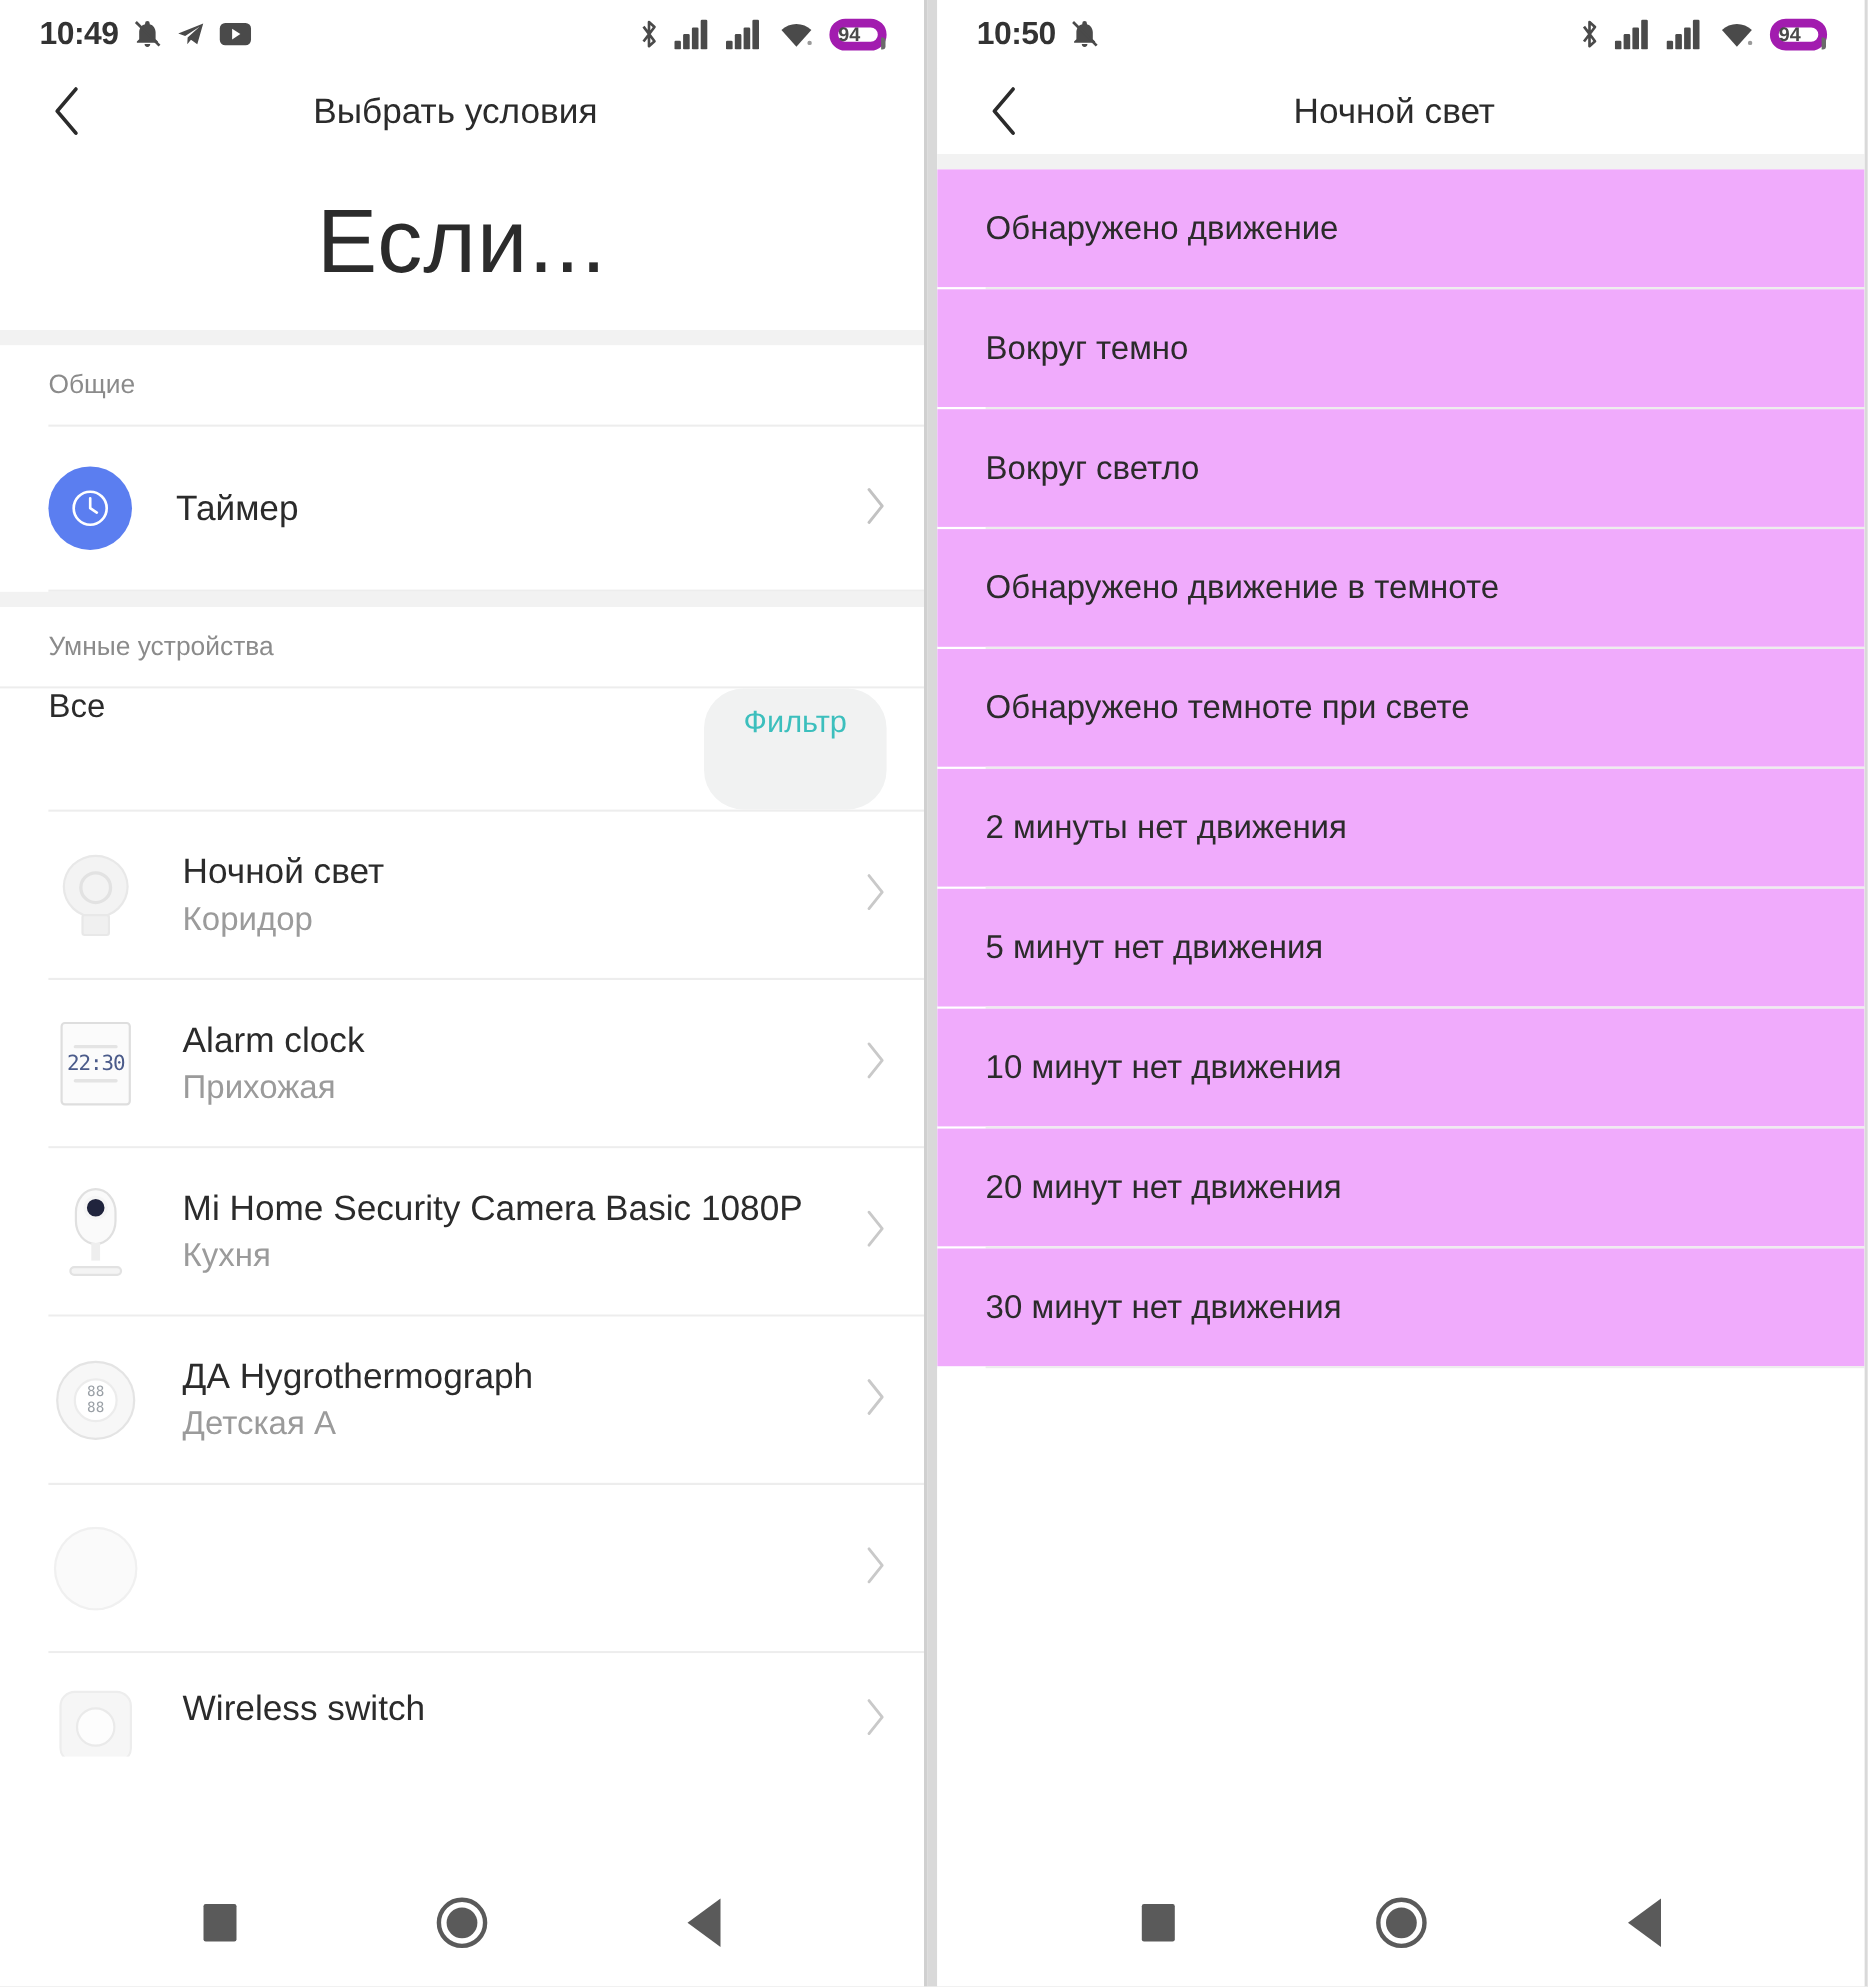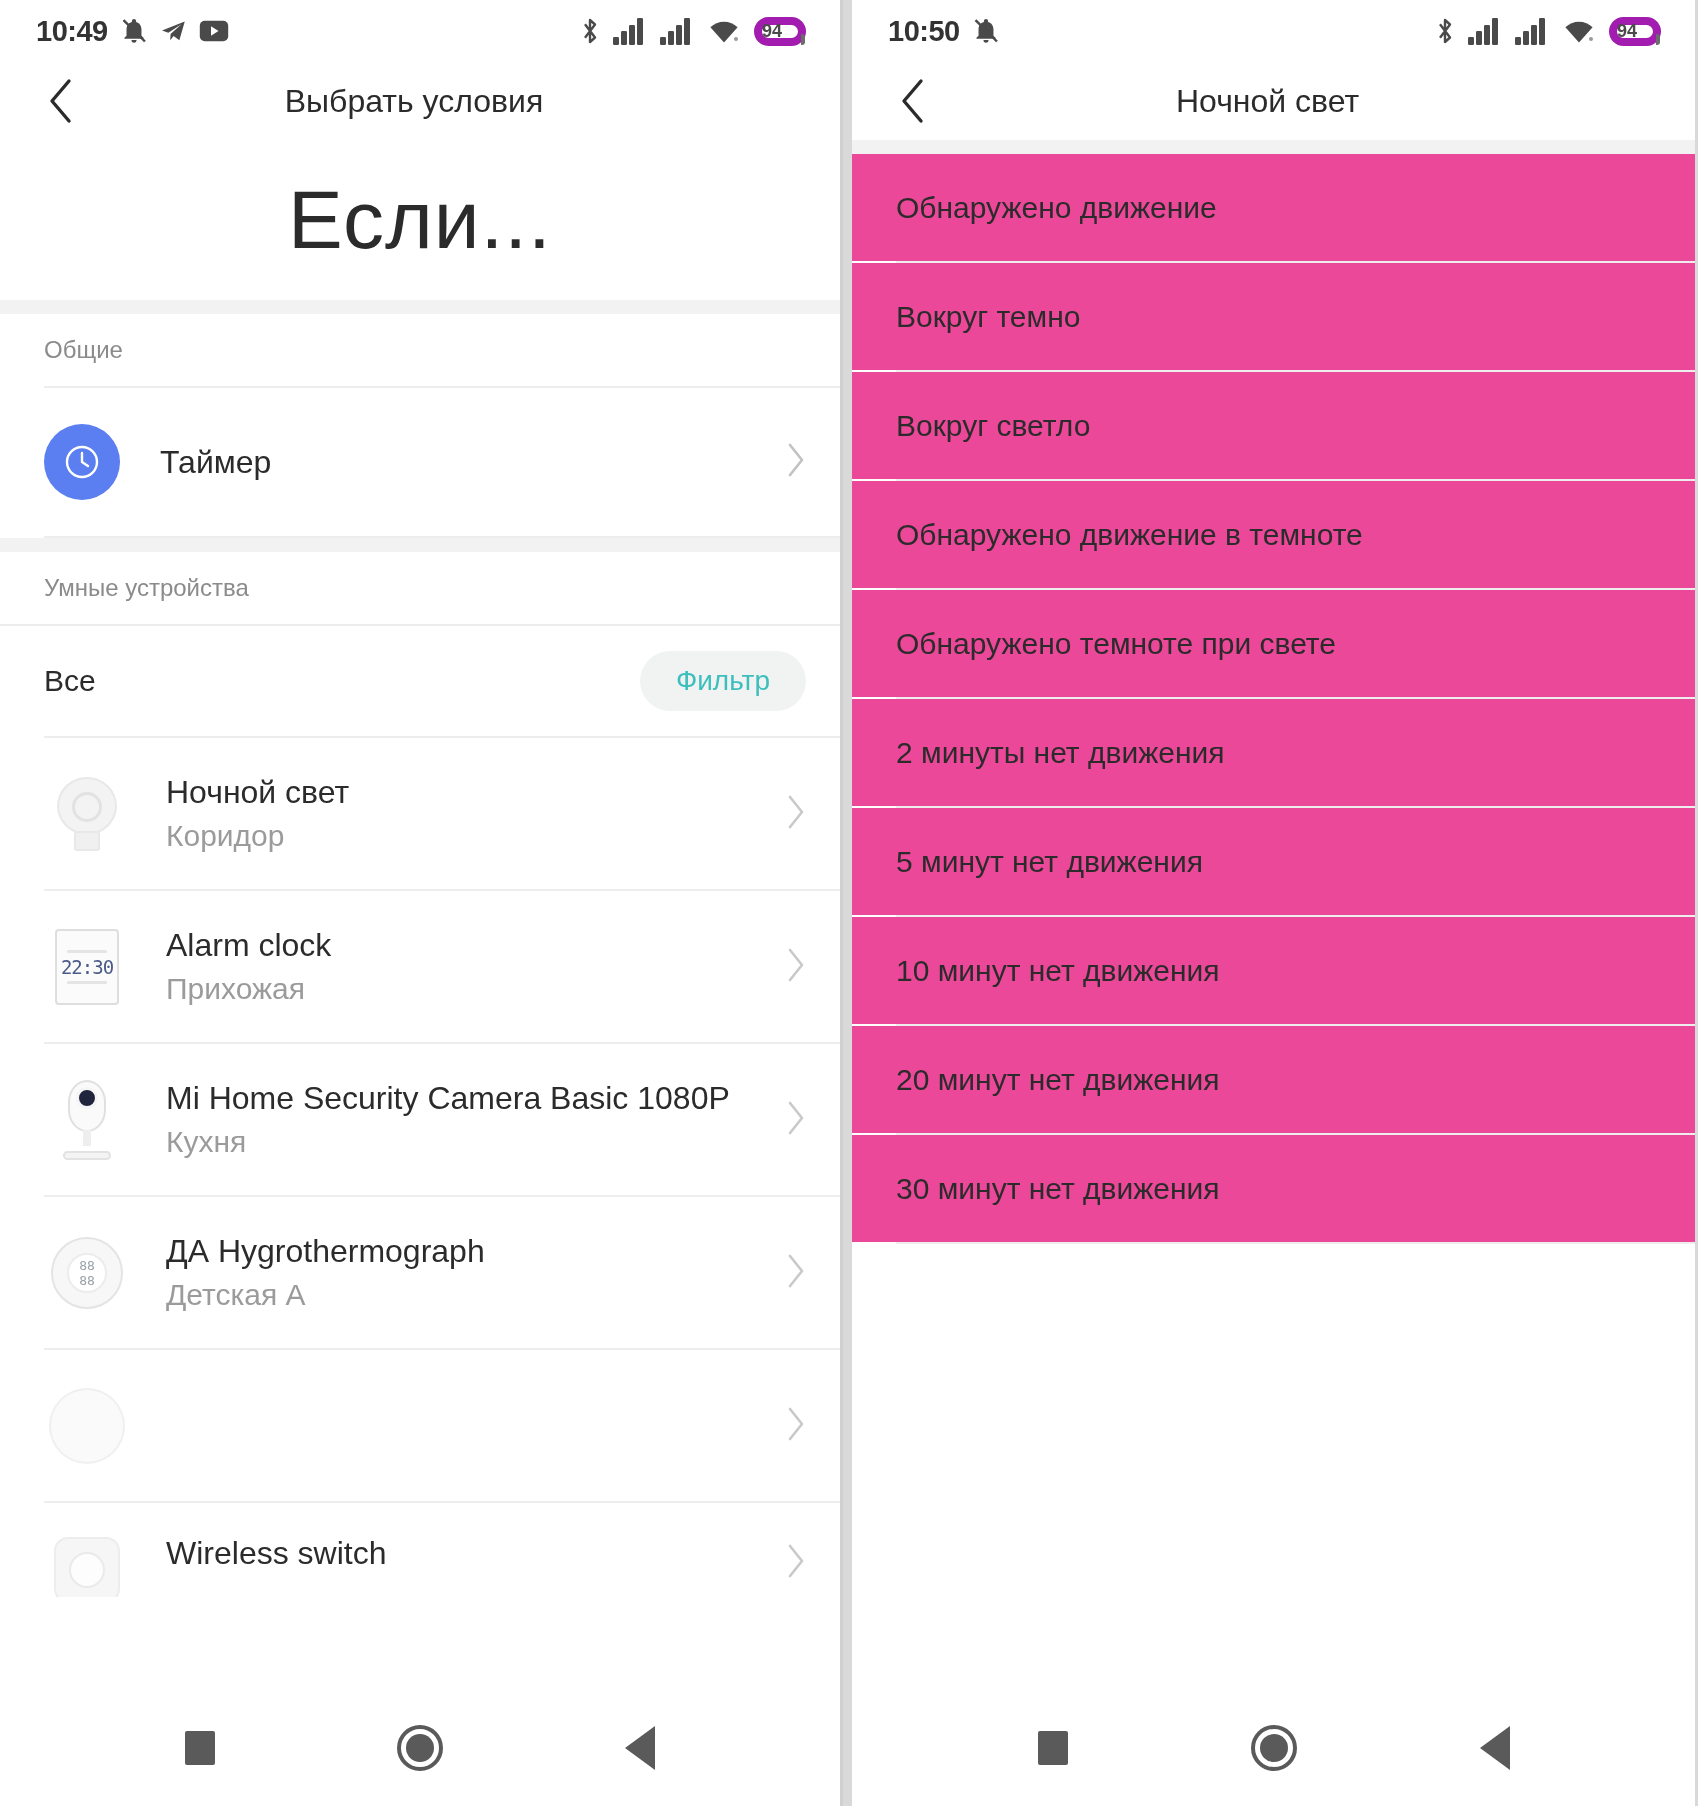--- a/index.html
+++ b/index.html
@@ -106,21 +106,21 @@
     display: flex; align-items: center; justify-content: center;
     flex: 0 0 76px;
   }
   .row-label {
     margin-left: 40px;
     font-size: 32px; color: #2b2b2b;
   }
   .chev { margin-left: auto; }
 
   .filter-row {
-    height: 110px; display: flex; align-items: center;
+    height: 110px; display: flex; 
     padding: 0 34px 0 44px; background: #ffffff;
   }
   .filter-row .all { font-size: 30px; color: #2b2b2b; }
   .filter-pill {
     margin-left: auto;
     background: #f1f2f2;
     border-radius: 36px;
     padding: 14px 36px;
     font-size: 28px;
     color: #3cbfbd;
@@ -138,21 +138,21 @@
   }
   .dev-text { margin-left: 38px; display: flex; flex-direction: column; gap: 8px; }
   .dev-name { font-size: 32px; color: #2b2b2b; white-space: nowrap; }
   .dev-room { font-size: 30px; color: #9b9b9b; }
 
   
   .opt-row {
     height: 107px;
     display: flex; align-items: center;
     padding-left: 44px;
-    background: #ec4899;
+    background: #f0abfc;
     cursor: pointer;
   }
   .opt-label { font-size: 30px; color: #2b2b2b; }
   .opt-div { height: 2px; background: #ededed; margin-left: 44px; margin-right: 0; }
 
   .spacer { flex: 1 1 auto; background: #ffffff; }
 
   
   .navbar {
     height: 116px; flex: 0 0 116px;

